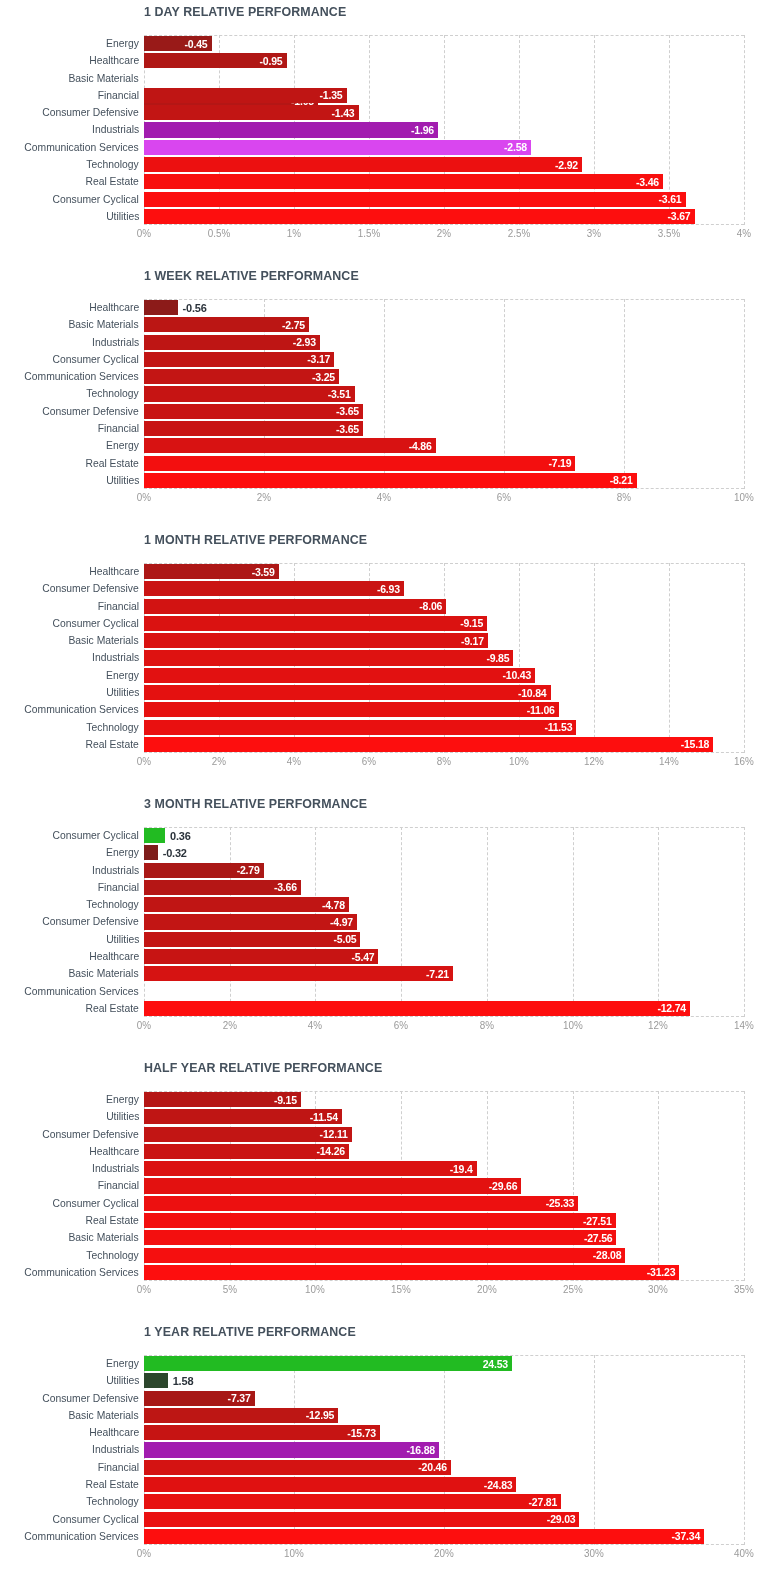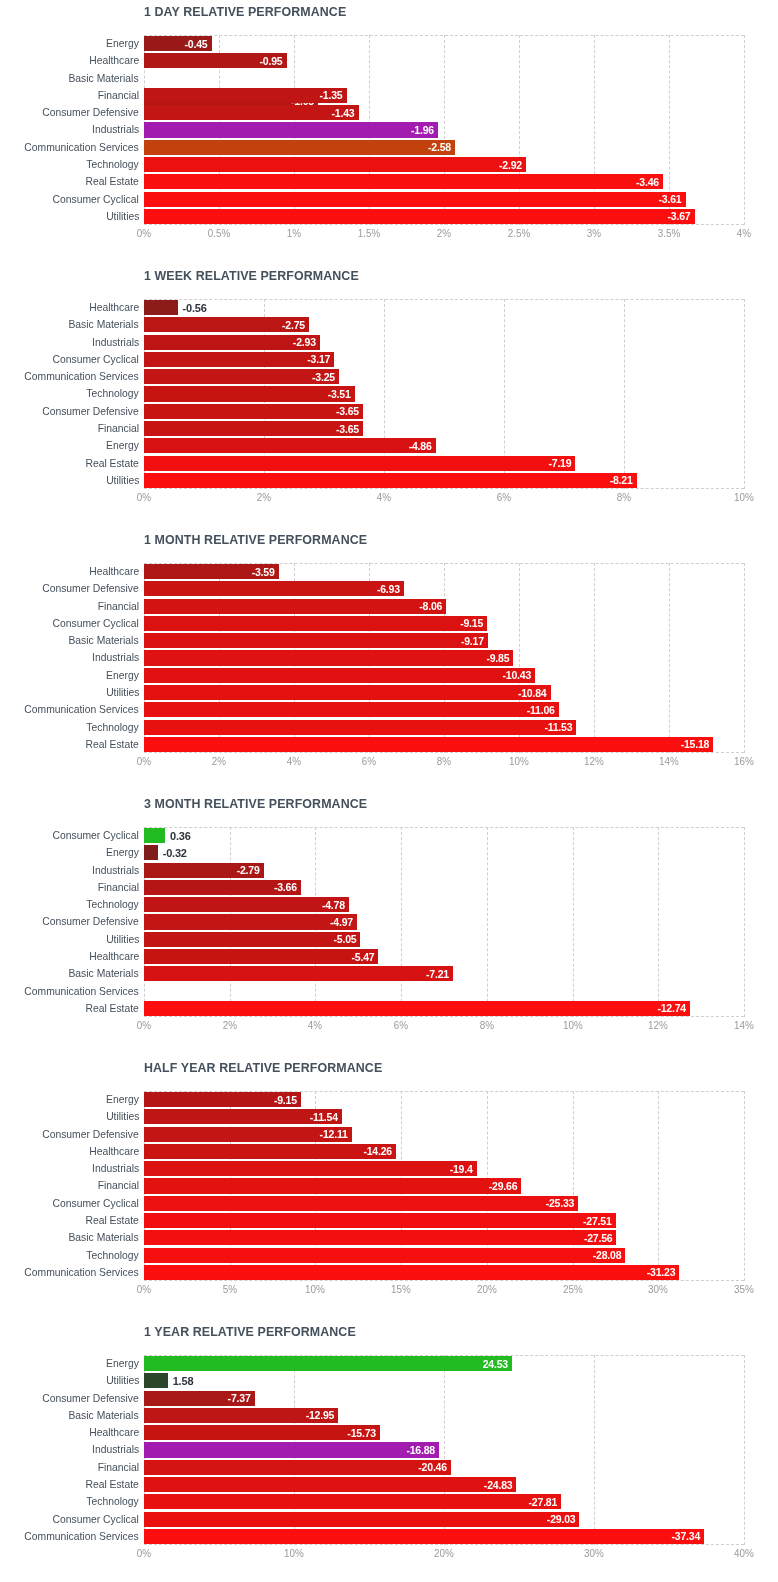--- a/index.html
+++ b/index.html
@@ -192,27 +192,27 @@
             </div>
           </div>
           <div class="row" style="top: 87.4636px; height: 15.0727px;">
             <div class="cat-label">Industrials</div>
             <div class="bar" style="width: 294px; background: #a21caf;">
               <span class="bar-value-in">-1.96</span>
             </div>
           </div>
           <div class="row" style="top: 104.736px; height: 15.0727px;">
             <div class="cat-label">Communication Services</div>
-            <div class="bar" style="width: 311px; background: #c2410c;">
+            <div class="bar" style="width: 387px; background: #d946ef;">
               <span class="bar-value-in">-2.58</span>
             </div>
           </div>
           <div class="row" style="top: 122.009px; height: 15.0727px;">
             <div class="cat-label">Technology</div>
-            <div class="bar" style="width: 382px; background: rgb(236, 16, 16);">
+            <div class="bar" style="width: 438px; background: rgb(236, 16, 16);">
               <span class="bar-value-in">-2.92</span>
             </div>
           </div>
           <div class="row" style="top: 139.282px; height: 15.0727px;">
             <div class="cat-label">Real Estate</div>
             <div class="bar" style="width: 519px; background: rgb(248, 15, 14);">
               <span class="bar-value-in">-3.46</span>
             </div>
           </div>
           <div class="row" style="top: 156.555px; height: 15.0727px;">
@@ -547,21 +547,21 @@
             </div>
           </div>
           <div class="row" style="top: 35.6455px; height: 15.0727px;">
             <div class="cat-label">Consumer Defensive</div>
             <div class="bar" style="width: 207.6px; background: rgb(194, 21, 20);">
               <span class="bar-value-in">-12.11</span>
             </div>
           </div>
           <div class="row" style="top: 52.9182px; height: 15.0727px;">
             <div class="cat-label">Healthcare</div>
-            <div class="bar" style="width: 252px; background: rgb(202, 20, 19);">
+            <div class="bar" style="width: 205px; background: rgb(202, 20, 19);">
               <span class="bar-value-in">-14.26</span>
             </div>
           </div>
           <div class="row" style="top: 70.1909px; height: 15.0727px;">
             <div class="cat-label">Industrials</div>
             <div class="bar" style="width: 332.571px; background: rgb(219, 18, 17);">
               <span class="bar-value-in">-19.4</span>
             </div>
           </div>
           <div class="row" style="top: 87.4636px; height: 15.0727px;">

